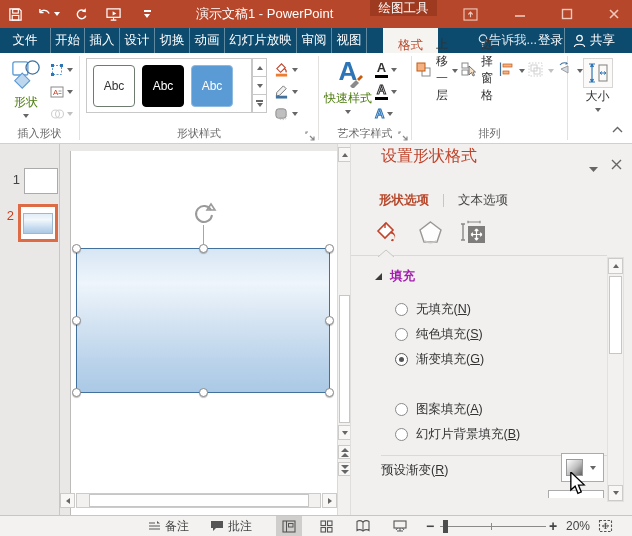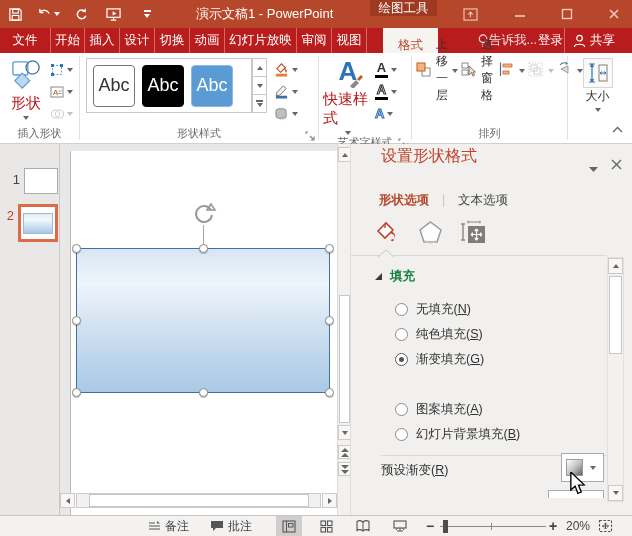--- a/index.html
+++ b/index.html
@@ -10,47 +10,47 @@
   .titlebar { position:absolute; left:0; top:0; width:632px; height:28px; background:#B7472A; display:flex; align-items:center; color:#fff; }
   .qat { display:flex; align-items:center; gap:0; }
   .qat-btn { width:30px; height:28px; display:flex; align-items:center; justify-content:center; }
   .qat-btn.wide { width:36px; }
   .caret-w { width:0; height:0; border-left:3.5px solid transparent; border-right:3.5px solid transparent; border-top:4px solid #fff; margin-left:2px; }
   .title-text { position:absolute; left:196px; top:0; height:28px; line-height:28px; font-size:13px; color:#fff; }
   .ctx-tool { position:absolute; left:370px; top:0; width:67px; height:16px; background:#9E3A20; color:#fff; font-size:12.5px; display:flex; align-items:center; justify-content:center; }
   .winbtn { position:absolute; top:0; width:30px; height:28px; display:flex; align-items:center; justify-content:center; color:#EFC9BC; font-size:13px; }
 
   
-  .tabrow { position:absolute; left:0; top:28px; width:632px; height:25px; background:#b91c1c; display:flex; align-items:stretch; color:#fff; font-size:12.5px; }
+  .tabrow { position:absolute; left:0; top:28px; width:632px; height:25px; background:#0c4a6e; display:flex; align-items:stretch; color:#fff; font-size:12.5px; }
   .tab-file { width:50px; display:flex; align-items:center; justify-content:center; }
   .tab { padding:0; display:flex; align-items:center; justify-content:center; border-right:1px solid rgba(255,255,255,0.35); }
   .tab.first { border-left:1px solid rgba(255,255,255,0.35); }
   .tab-active { position:absolute; left:383px; top:0; width:55px; height:34px; background:#F6F4F1; color:#B7472A; display:flex; align-items:center; justify-content:center; }
   .tellme { position:absolute; left:477px; top:0; height:25px; display:flex; align-items:center; color:rgba(255,255,255,0.85); }
   .signin { position:absolute; left:538px; top:0; height:25px; display:flex; align-items:center; }
   .share { position:absolute; left:564px; top:0; height:25px; display:flex; align-items:center; gap:4px; border-left:1px solid rgba(255,255,255,0.35); padding-left:8px; }
 
   
   .ribbon { position:absolute; left:0; top:53px; width:632px; height:91px; background:#fff; border-bottom:1px solid #D2D0CE; display:flex; }
   .rgroup { display:flex; flex-direction:column; height:90px; position:relative; }
   .rg-content { flex:1; display:flex; padding:3px 2px 0 4px; }
   .rg-label { height:17px; font-size:11px; color:#696969; text-align:center; line-height:15px; position:relative; }
   .rg-sep { width:1px; height:84px; background:#E3E1DF; margin-top:3px; }
   .bigbtn { display:flex; flex-direction:column; align-items:center; justify-content:flex-start; padding-top:3px; width:44px; }
-  .bigbtn .bb-label { font-size:15px; color:#b91c1c; margin-top:3px; }
+  .bigbtn .bb-label { font-size:12px; color:#4d7c0f; margin-top:3px; }
   .caret-g { width:0; height:0; border-left:3.5px solid transparent; border-right:3.5px solid transparent; border-top:4px solid #666; margin-top:3px; }
   .smallcol { display:flex; flex-direction:column; justify-content:flex-start; gap:3px; padding-top:4px; }
   .sbtn { height:19px; display:flex; align-items:center; gap:3px; padding:0 2px; }
   .sbtn .caret-g { margin-top:1px; }
   .disabled { opacity:0.4; }
   .launcher { position:absolute; right:3px; bottom:3px; width:10px; height:10px; }
 
   
   .gallery { width:166px; height:55px; border:1px solid #C8C8C8; background:#fff; display:flex; align-items:center; gap:7px; padding:0 6px; margin-top:2px; }
-  .gtile { width:42px; height:42px; border-radius:4px; display:flex; align-items:center; justify-content:center; font-size:18px; }
+  .gtile { width:42px; height:42px; border-radius:4px; display:flex; align-items:center; justify-content:center; font-size:12px; }
   .gtile.t1 { background:#fff; border:1px solid #6E7B6E; color:#333; }
   .gtile.t2 { background:#000; border:1px solid #000; color:#fff; }
   .gtile.t3 { background:#5B9BD5; border:1px solid #8FBADF; color:#fff; }
   .gscroll { width:15px; height:55px; margin-top:2px; display:flex; flex-direction:column; }
   .gs-btn { flex:1; border:1px solid #C8C8C8; border-top:none; background:#fff; display:flex; align-items:center; justify-content:center; }
   .gs-btn:first-child { border-top:1px solid #C8C8C8; }
   .tri-up { width:0; height:0; border-left:3.5px solid transparent; border-right:3.5px solid transparent; border-bottom:4px solid #666; }
   .tri-dn { width:0; height:0; border-left:3.5px solid transparent; border-right:3.5px solid transparent; border-top:4px solid #666; }
   .gs-more { display:flex; flex-direction:column; align-items:center; }
   .gs-more .bar { width:7px; height:1.5px; background:#666; margin-bottom:1.5px; }
@@ -110,21 +110,21 @@
   .ptab-active { color:#B7472A; font-weight:bold; }
   .ptab { color:#444; }
   .ptab-sep { width:1px; height:13px; background:#C8C6C4; margin:0 14px; }
   .picons { position:absolute; left:22px; top:74px; display:flex; gap:15px; align-items:center; }
   .picon { width:28px; height:28px; display:flex; align-items:center; justify-content:center; }
   .notch-line { position:absolute; left:0; top:111px; width:256px; height:1px; background:#DBD9D7; }
   .notch { position:absolute; left:27px; top:105px; width:16px; height:8px; }
 
   .fill-hdr { position:absolute; left:24px; top:124px; display:flex; align-items:center; gap:8px; }
   .exp-tri { width:0; height:0; border-left:7px solid transparent; border-bottom:7px solid #3b3b3b; }
-  .fill-hdr-text { font-size:12.5px; font-weight:bold; color:#15803d; }
+  .fill-hdr-text { font-size:12.5px; font-weight:bold; color:#a21caf; }
 
   .radio-row { position:absolute; left:44px; display:flex; align-items:center; gap:8px; height:18px; }
   .radio { width:13px; height:13px; border-radius:50%; border:1px solid #8A8A8A; background:#fff; flex:none; position:relative; }
   .radio.sel { border-color:#5a5a5a; }
   .radio.sel::after { content:""; position:absolute; left:3px; top:3px; width:5px; height:5px; border-radius:50%; background:#555; }
   .radio-label { font-size:12.5px; color:#333; white-space:nowrap; }
   .ukey { text-decoration:underline; }
 
   .pane-div { position:absolute; left:30px; top:311px; width:226px; height:1px; background:#DBD9D7; }
   .preset-label { position:absolute; left:30px; top:318px; font-size:12.5px; color:#333; }

